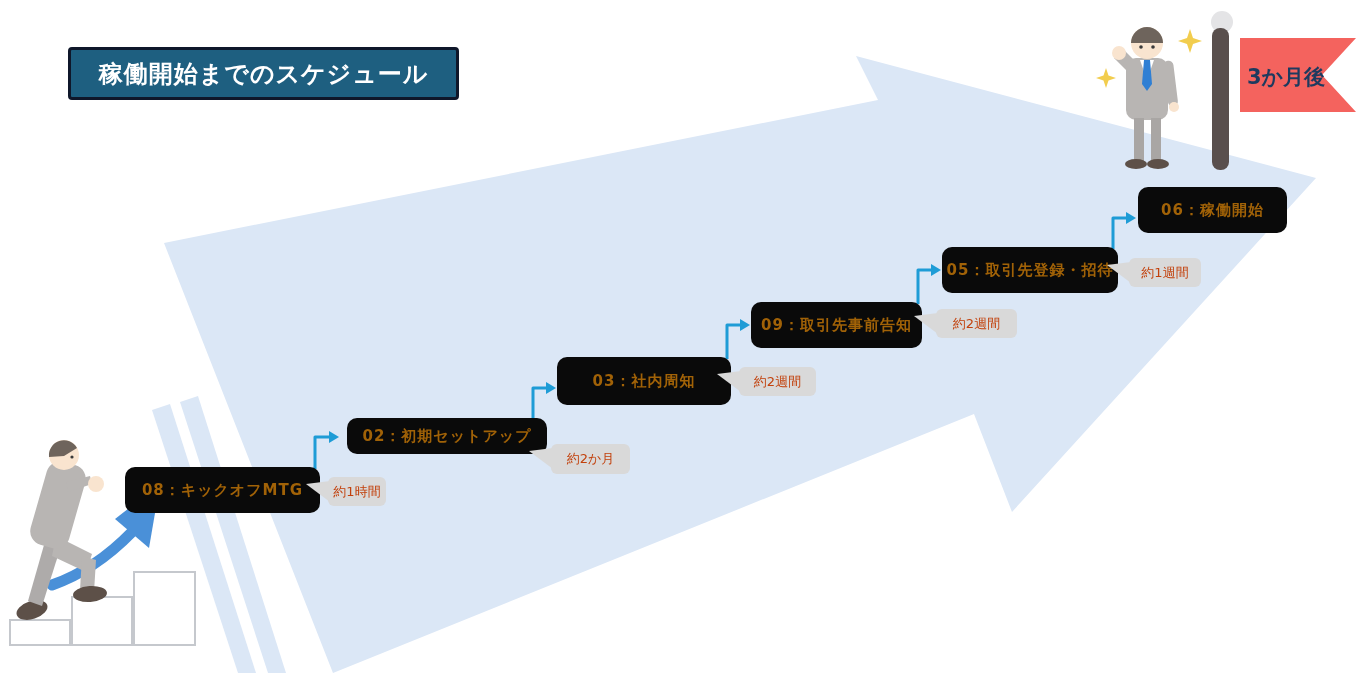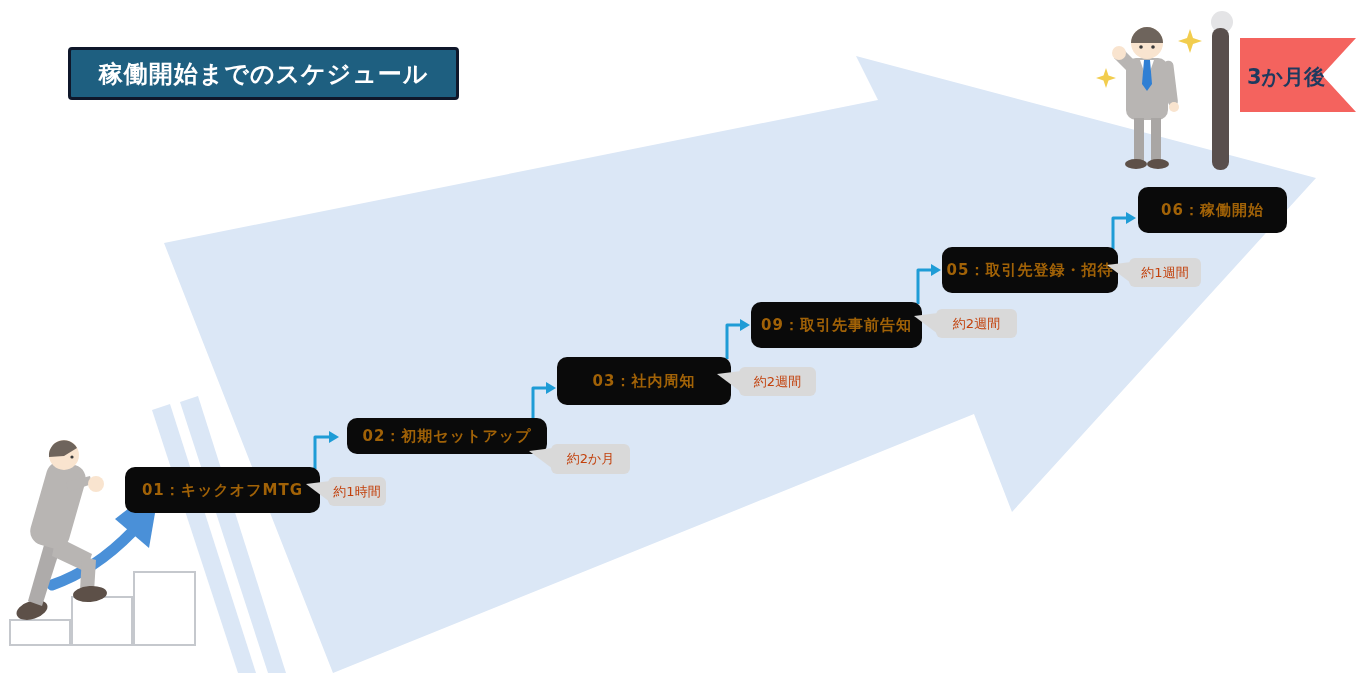--- a/index.html
+++ b/index.html
@@ -115,21 +115,21 @@
     </g>
 
     <g fill="#f2cd4e">
       <polygon points="1190,29 1193,38 1202,41 1193,44 1190,53 1187,44 1178,41 1187,38"></polygon>
       <polygon points="1106,68 1108.5,75.5 1116,78 1108.5,80.5 1106,88 1103.5,80.5 1096,78 1103.5,75.5"></polygon>
     </g>
   </svg>
 
   <div class="title">稼働開始までのスケジュール</div>
 
-  <div class="step" style="left:125px;top:467px;width:195px;height:46px;">01：キックオフMTG</div>
+  <div class="step" style="left:125px;top:467px;width:195px;height:46px;">08：キックオフMTG</div>
   <div class="step" style="left:347px;top:418px;width:200px;height:36px;">02：初期セットアップ</div>
   <div class="step" style="left:557px;top:357px;width:174px;height:48px;">03：社内周知</div>
   <div class="step" style="left:751px;top:302px;width:171px;height:46px;">09：取引先事前告知</div>
   <div class="step" style="left:942px;top:247px;width:176px;height:46px;">05：取引先登録・招待</div>
   <div class="step" style="left:1138px;top:187px;width:149px;height:46px;">06：稼働開始</div>
 
   <div class="duration" style="left:328px;top:477px;width:58px;height:29px;text-align:right;">約1時間</div>
   <div class="duration" style="left:551px;top:444px;width:79px;height:30px;">約2か月</div>
   <div class="duration" style="left:739px;top:367px;width:77px;height:29px;">約2週間</div>
   <div class="duration" style="left:936px;top:309px;width:81px;height:29px;">約2週間</div>

